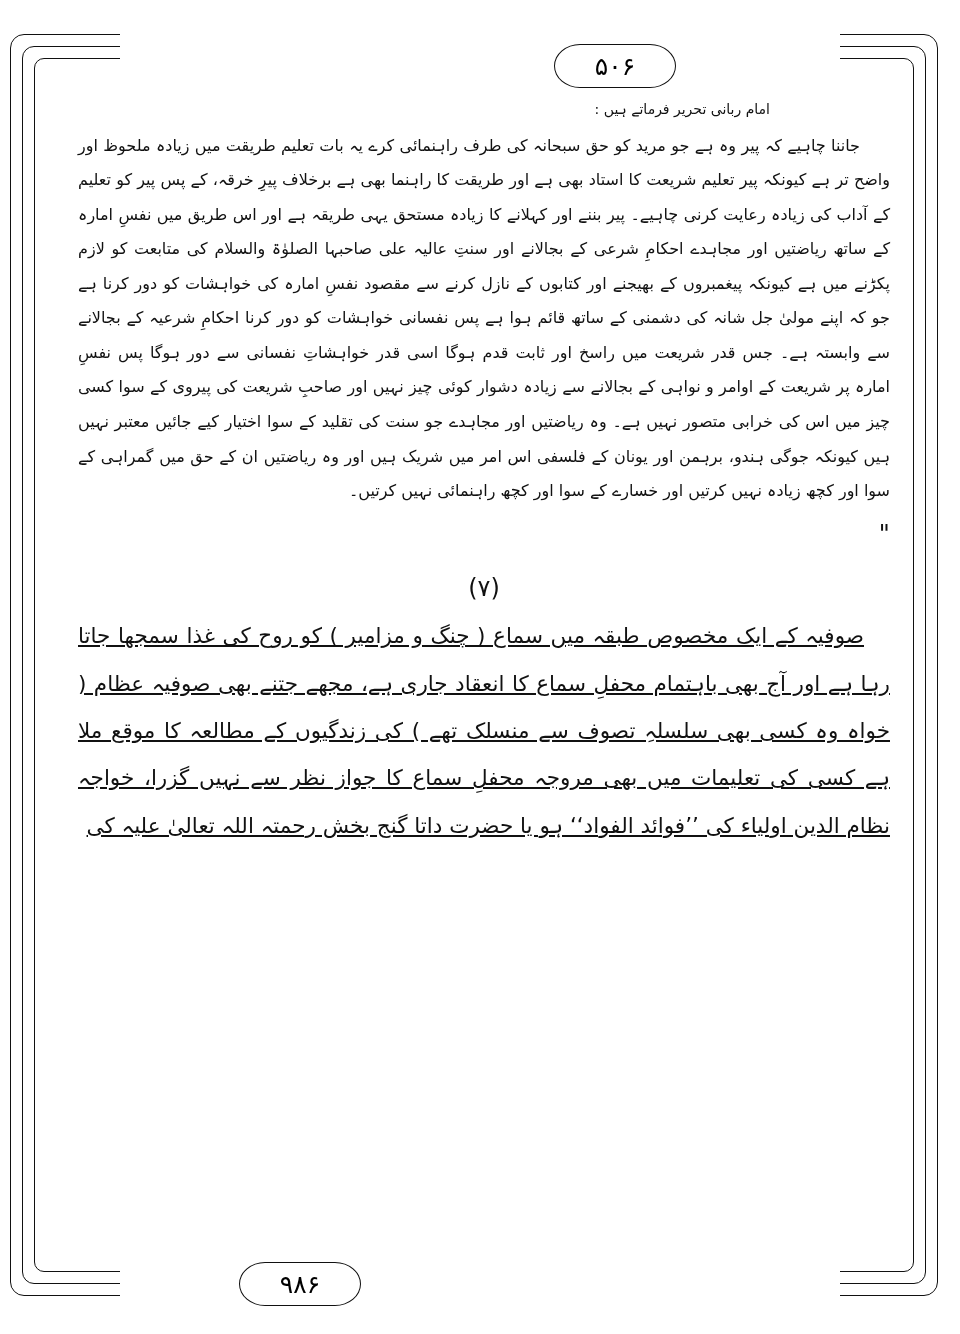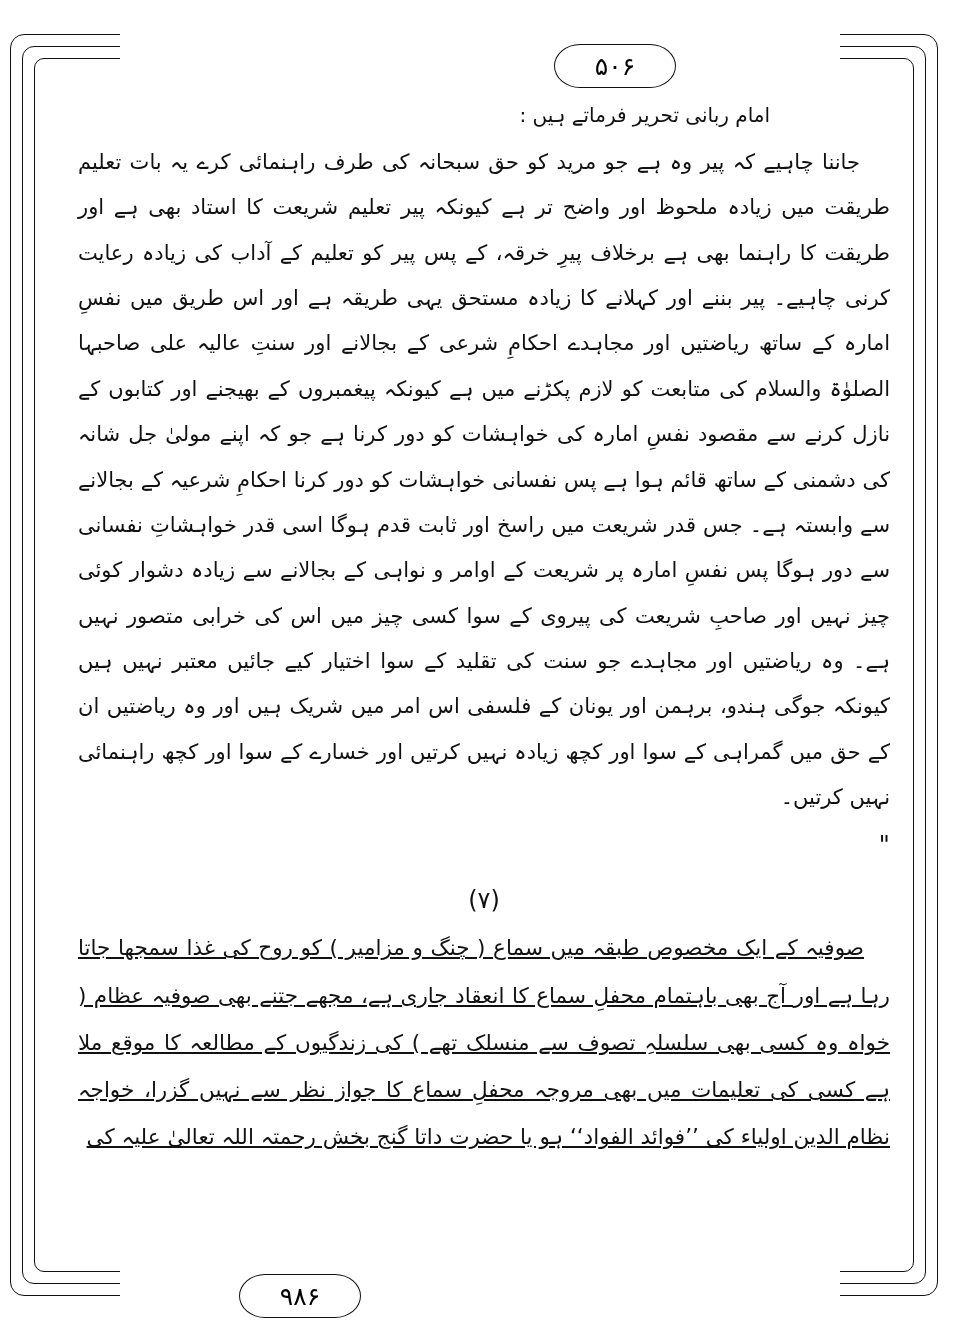--- a/index.html
+++ b/index.html
@@ -82,47 +82,47 @@
     direction: rtl;
   }
   .cartouche-top {
     top: 44px;
     left: 50%;
     transform: translateX(-50%) translateX(135px);
     width: 120px;
     height: 42px;
   }
   .cartouche-bottom {
-    bottom: 16px;
+    bottom: 28px;
     left: 50%;
     transform: translateX(-50%) translateX(-180px);
     width: 120px;
     height: 42px;
   }
 
   
   .content {
     position: absolute;
     top: 96px;
     right: 70px;
     left: 78px;
     bottom: 96px;
     direction: rtl;
     text-align: right;
   }
   .intro-line {
-    font-size: 20px;
+    font-size: 14px;
     line-height: 1.9;
     color: #111;
     margin: 0 0 6px 0;
     padding-right: 120px;
     letter-spacing: .5px;
   }
   .para {
-    font-size: 21px;
+    font-size: 16px;
     line-height: 2.16;
     color: #111;
     margin: 0;
     text-align: justify;
     text-justify: inter-word;
     letter-spacing: .3px;
   }
   .para.first {
     text-indent: 30px;
   }

